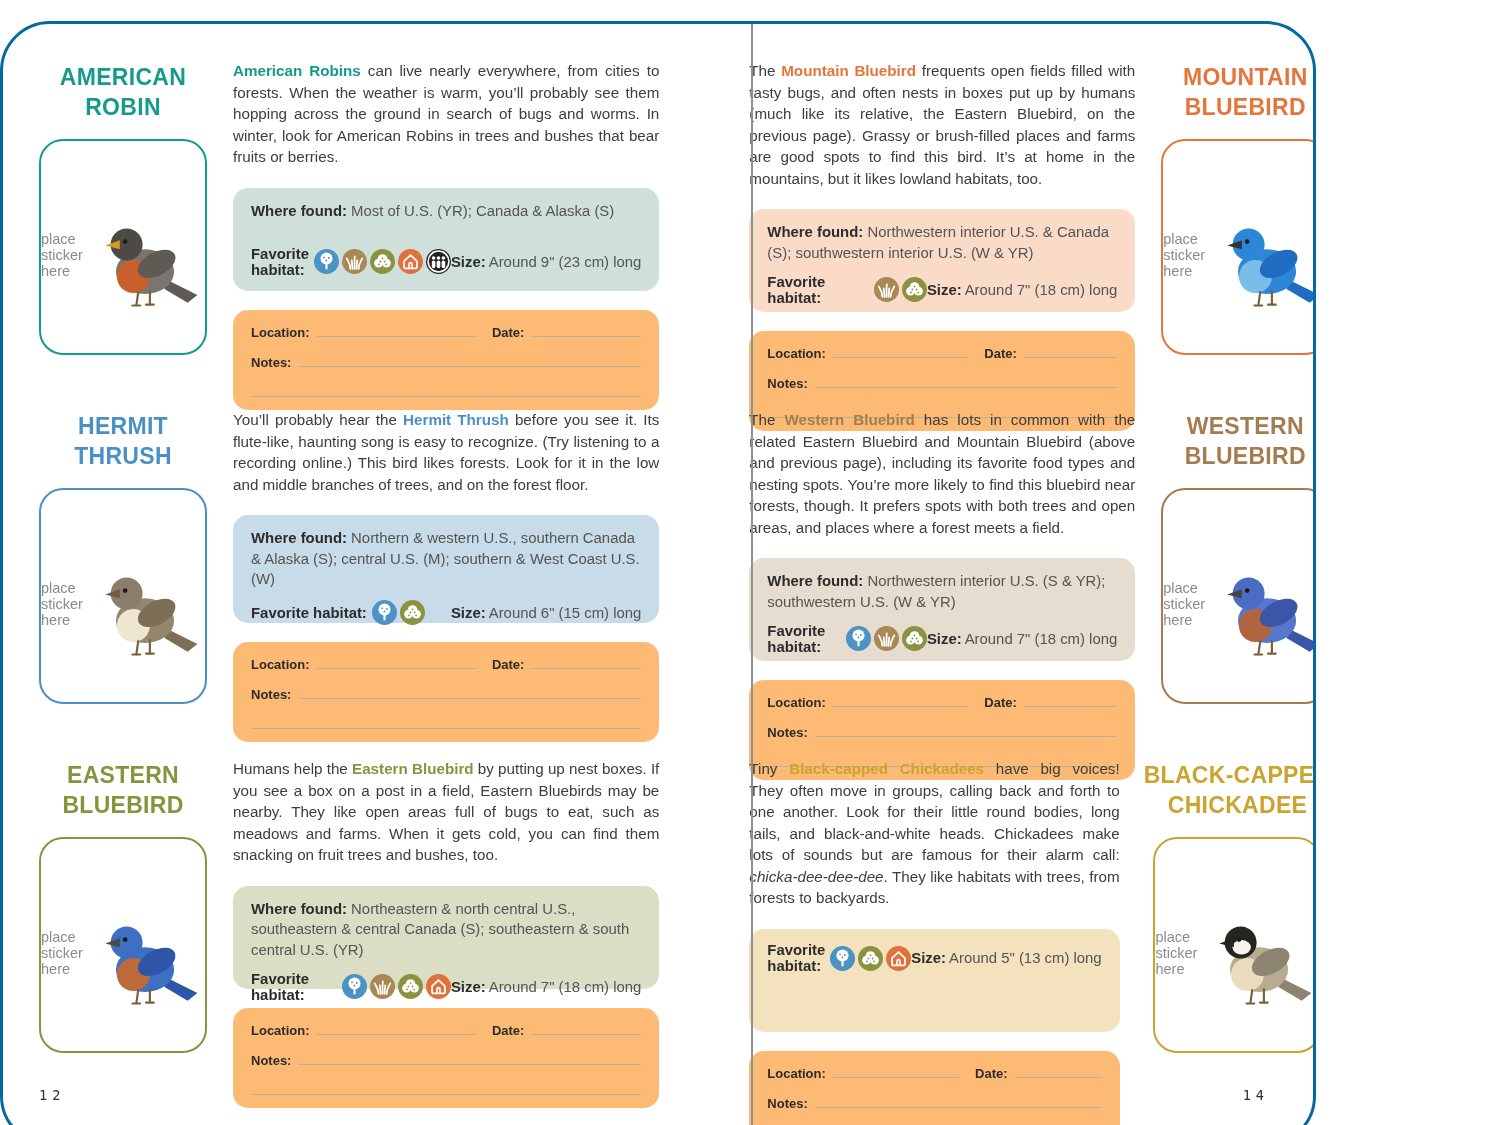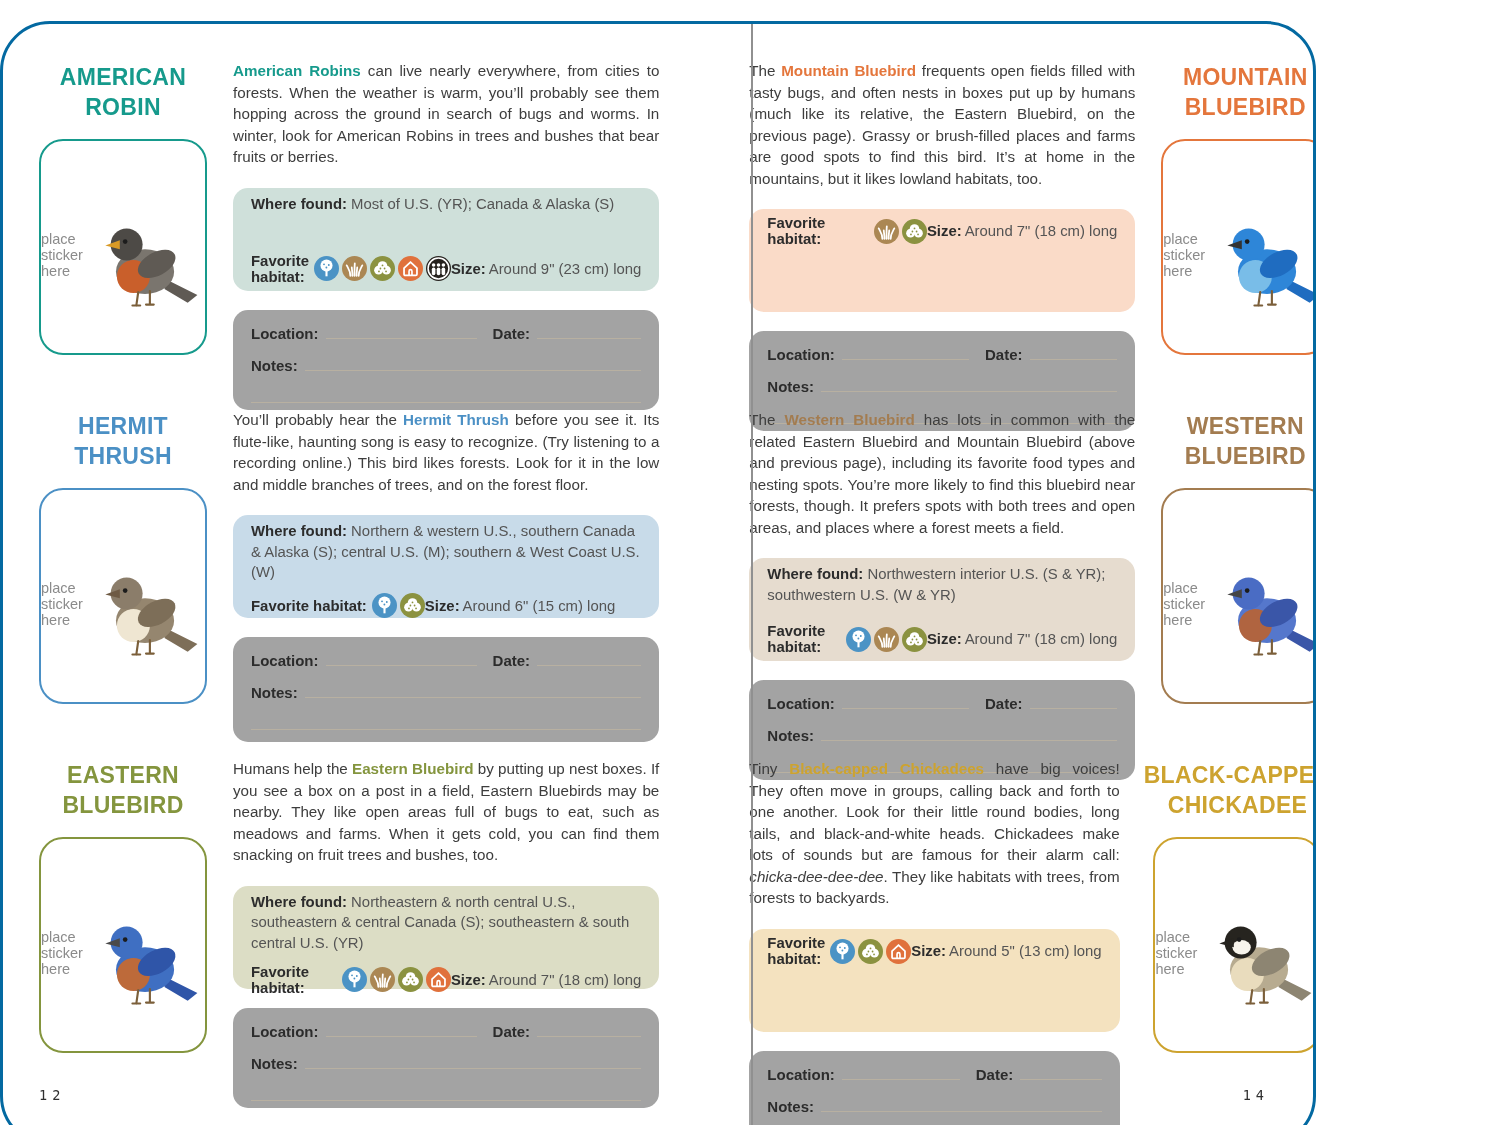--- a/index.html
+++ b/index.html
@@ -33,37 +33,37 @@
 
   .content { flex:1; display:flex; flex-direction:column;gap:8px; }
   .para {
     margin:0 0 12px; font-size:15.2px; line-height:1.42; color:#3d3d3d;
     text-align:justify;
   }
   .bird-name { font-weight:bold; color:var(--accent); }
   .para em { font-style:italic; }
 
   .infobox {
-    background:var(--box); border-radius:15px; padding:6px 18px; box-sizing:border-box;
+    background:var(--box); border-radius:15px; padding:13px 18px; box-sizing:border-box;
     min-height:103px; margin-bottom:11px; font-size:14.9px; color:#545454;
     display:flex; flex-direction:column; justify-content:space-between;
   }
   .infobox strong { color:#2c2c2c; }
   .where { margin:0 0 10px; line-height:1.38; }
-  .hab-row { display:flex; justify-content:flex-start; align-items:center; }
+  .hab-row { display:flex; justify-content:space-between; align-items:center; }
   .hab { display:flex; align-items:center; }
   .icons { display:inline-flex; gap:3px; margin-left:5px; }
   .icon { width:25px; height:25px; border-radius:50%; display:inline-flex; }
   .icon svg { width:100%; height:100%; }
   .size { white-space:nowrap; }
   .size strong { margin-right:3px; }
 
   .logbox {
-    background:#a3a3a3; border-radius:15px; padding:13px 18px 24px; box-sizing:border-box;
-    min-height:100px; font-size:15px; color:#2c2c2c;
+    background:#fdba74; border-radius:15px; padding:13px 18px 24px; box-sizing:border-box;
+    min-height:100px; font-size:13px; color:#2c2c2c;
   }
   .logbox strong { color:#2c2c2c; }
   .log-row { display:flex; align-items:baseline; margin-bottom:13px; }
   .log-row:last-child { margin-bottom:0; }
   .wline { flex:1; border-bottom:1.2px solid #b8b0a1; height:1em; margin-left:7px; }
   .wline.loc { flex:1.45; margin-right:16px; }
   .wline.full { margin-left:0; }
 
   .pagenum {
     position:absolute; bottom:40px; font-family:"DejaVu Sans Mono", monospace;
@@ -341,20 +341,21 @@
                   <circle cx="45" cy="44" r="16.5" fill="#2e86d8"></circle>
                   <polygon points="23,45 38,39.5 38,49" fill="#333333"></polygon>
                   <circle cx="43.5" cy="41" r="2.4" fill="#1c1c1c"></circle>
                   <path d="M57 93 55 107 M51 107h8 M69 92 69 106 M65 106h8" stroke="#7b5f3a" stroke-width="2.2" fill="none" stroke-linecap="round"></path>
                 </svg></div>
       </div>
     </div>
     <div class="content">
       <p class="para"><span>The </span><span class="bird-name">Mountain Bluebird</span><span> frequents open fields filled with tasty bugs, and often nests in boxes put up by humans (much like its relative, the Eastern Bluebird, on the previous page). Grassy or brush-filled places and farms are good spots to find this bird. It’s at home in the mountains, but it likes lowland habitats, too.</span><em></em><span></span></p>
       <div class="infobox">
+        <p class="where"><strong>Where found:</strong> <span>Northwestern interior U.S. &amp; Canada (S); southwestern interior U.S. (W &amp; YR)</span></p>
         <div class="hab-row">
           <div class="hab">
             <strong>Favorite habitat:</strong>
             <span class="icons">
                     <span class="icon">
                       <svg viewBox="0 0 24 24" xmlns="http://www.w3.org/2000/svg">
                         <circle cx="12" cy="12" r="12" fill="#ab8753"></circle>
                         <path d="M8 19c0-5-2-7-3.5-10M12 19c0-6 0-9 .3-12M16 19c0-5 2-7 3.5-10M10 19c0-4-.5-6-.6-8M14 19c0-4 .5-6 .6-8" stroke="#fff" stroke-width="1.7" fill="none" stroke-linecap="round"></path>
                       </svg>
                     </span>

